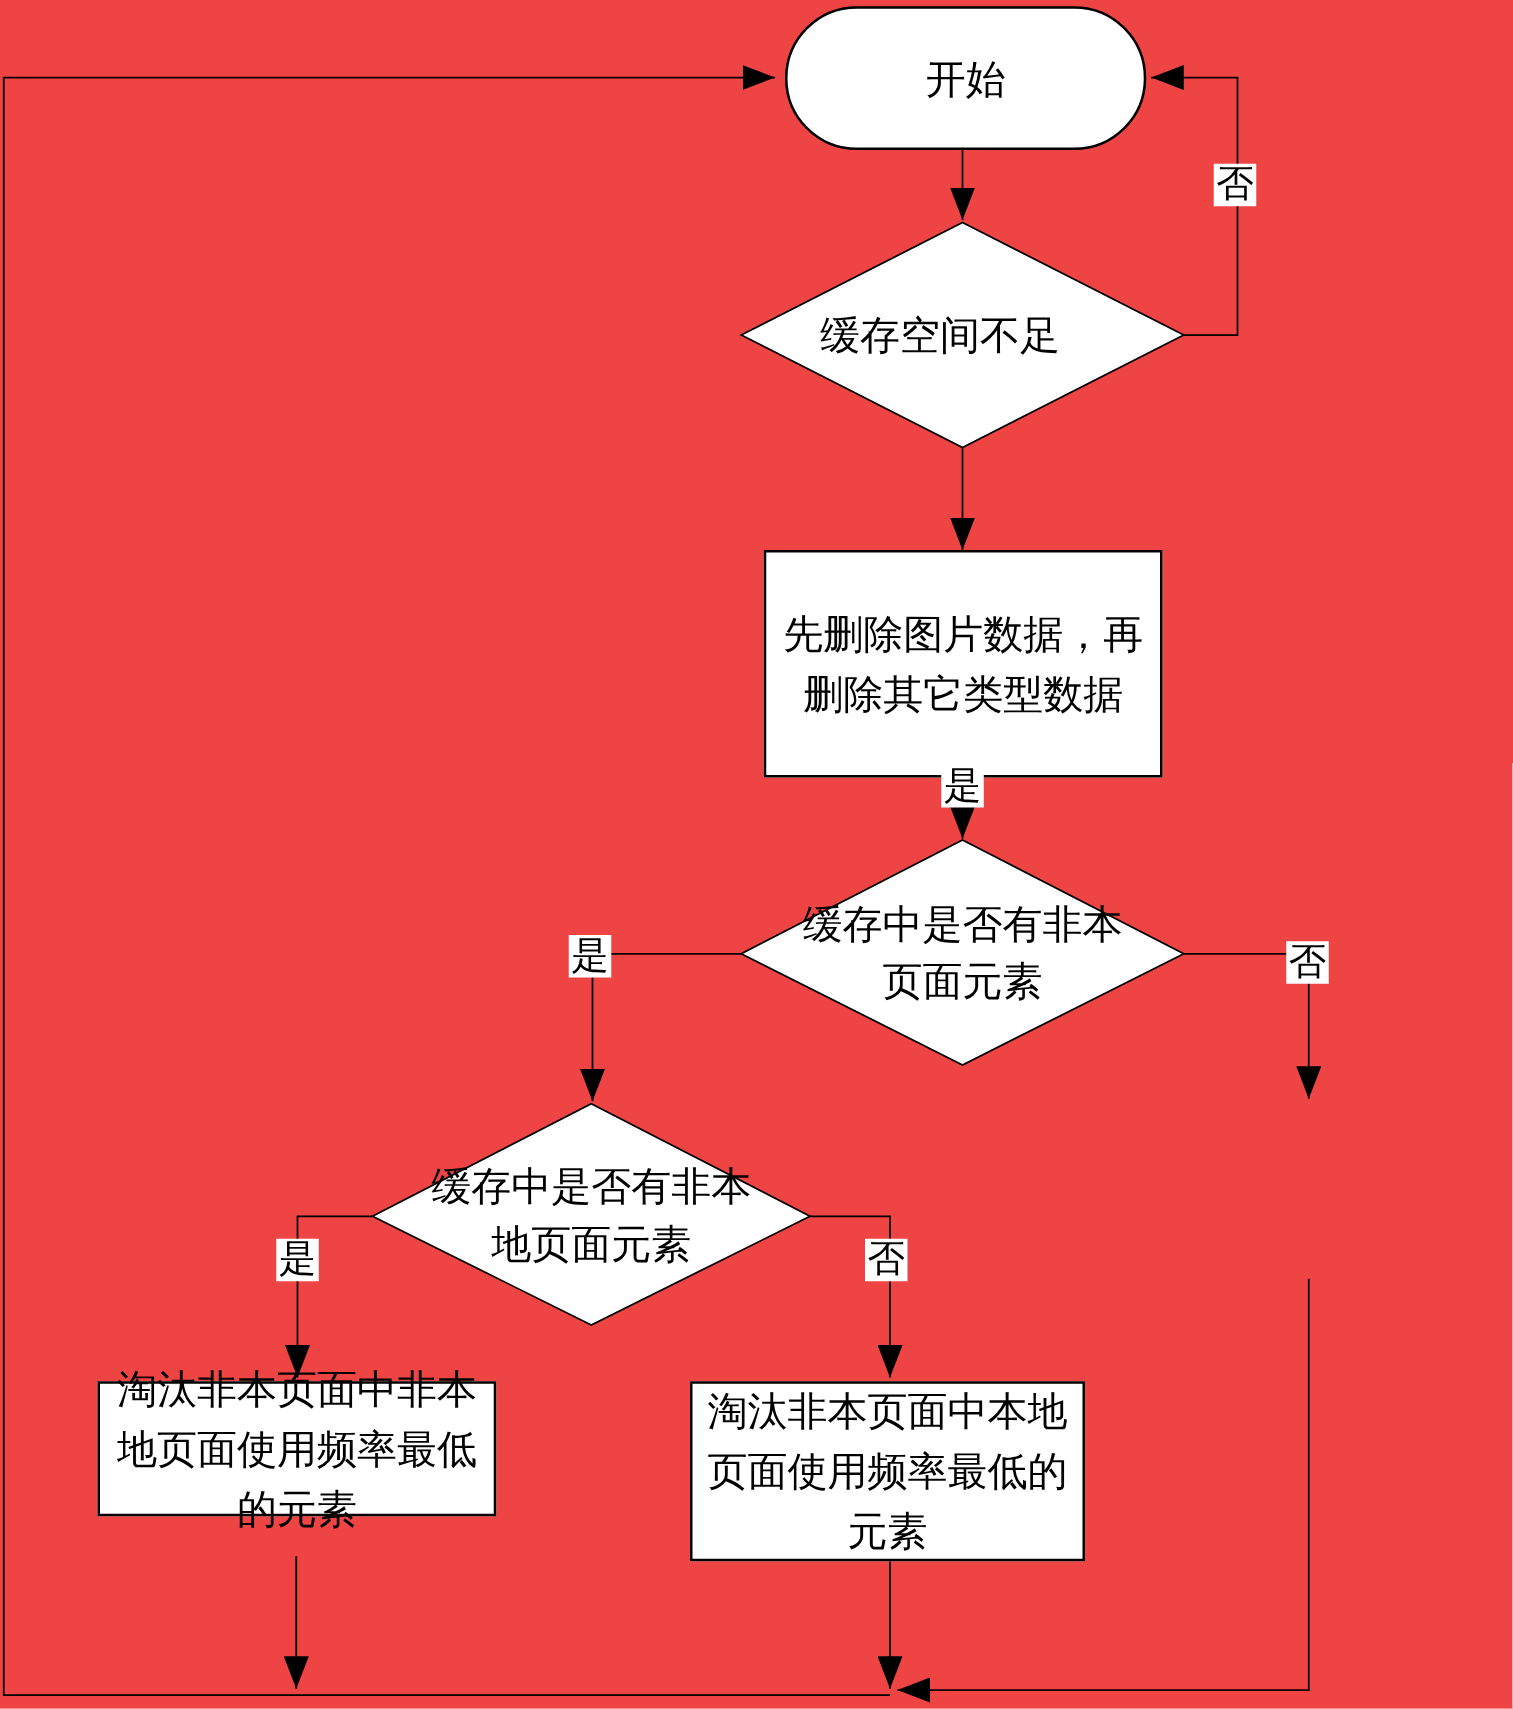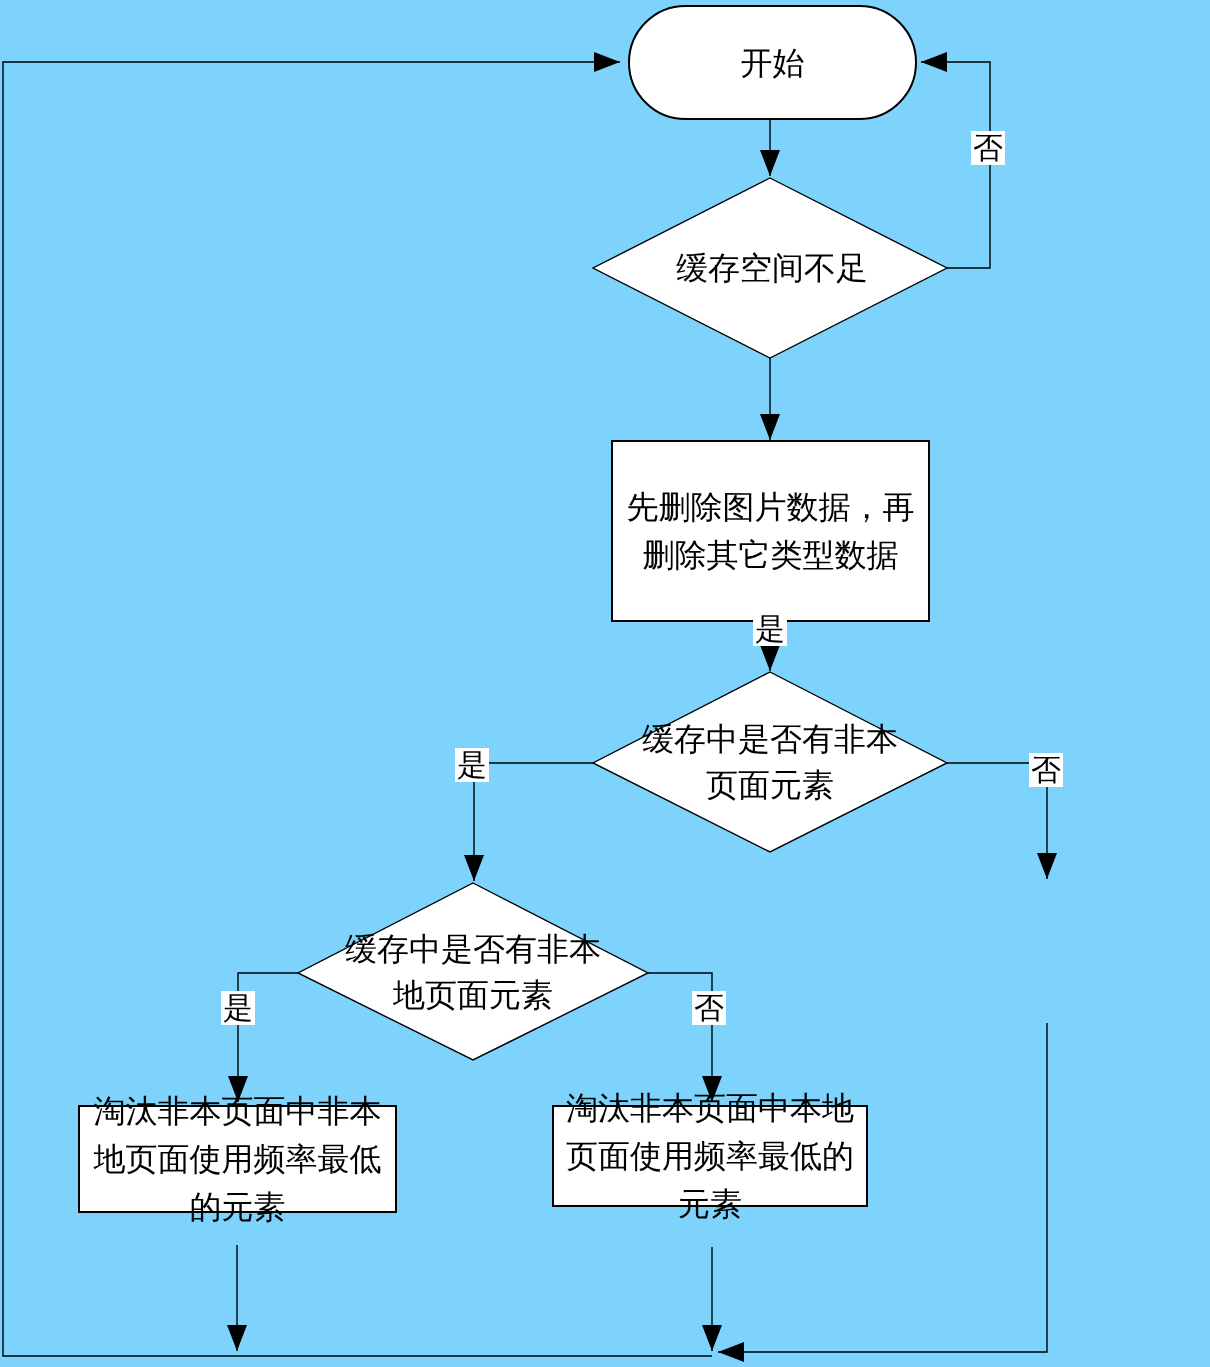--- a/index.html
+++ b/index.html
@@ -4,21 +4,21 @@
 <style>
   html, body {
     margin: 0;
     padding: 0;
     background: #ffffff;
   }
   .stage {
     position: relative;
     width: 1210px;
     height: 1367px;
-    background: #7dd3fc;
+    background: #ef4444;
     font-family: Liberation Serif, serif;
     color: #000000;
     overflow: hidden;
   }
   .layer {
     position: absolute;
     left: 0;
     top: 0;
     width: 1210px;
     height: 1367px;
@@ -108,21 +108,21 @@
 
     <polygon class="decision-shape" points="770,178 947,268 770,358 593,268"></polygon>
     <polygon class="decision-shape" points="770,672 947,763 770,852 593,763"></polygon>
     <polygon class="decision-shape" points="473,883 648,973 473,1060 298,973"></polygon>
   </svg>
 
   <div class="node terminator" style="left:628px; top:5px; width:289px; height:115px;">
     <span class="tline">开始</span>
   </div>
 
-  <div class="dtext" style="left:772px; top:268px;">缓存空间不足</div>
+  <div class="dtext" style="left:752px; top:268px;">缓存空间不足</div>
 
   <div class="node" style="left:611px; top:440px; width:319px; height:182px;">
     <div class="tline">先删除图片数据，再</div>
     <div class="tline">删除其它类型数据</div>
   </div>
 
   <div class="dtext" style="left:770px; top:762px;">
     <div class="tline">缓存中是否有非本</div>
     <div class="tline">页面元素</div>
   </div>
@@ -132,21 +132,21 @@
     <div class="tline">地页面元素</div>
   </div>
 
 
   <div class="node" style="left:78px; top:1105px; width:319px; height:108px;">
     <div class="tline">淘汰非本页面中非本</div>
     <div class="tline">地页面使用频率最低</div>
     <div class="tline">的元素</div>
   </div>
 
-  <div class="node" style="left:552px; top:1105px; width:316px; height:102px;">
+  <div class="node" style="left:552px; top:1105px; width:316px; height:144px;">
     <div class="tline">淘汰非本页面中本地</div>
     <div class="tline">页面使用频率最低的</div>
     <div class="tline">元素</div>
   </div>
 
   <div class="elabel" style="left:988px; top:148px;">否</div>
   <div class="elabel" style="left:770px; top:629px;">是</div>
   <div class="elabel" style="left:472px; top:765px;">是</div>
   <div class="elabel" style="left:1046px; top:770px;">否</div>
   <div class="elabel" style="left:238px; top:1008px;">是</div>

